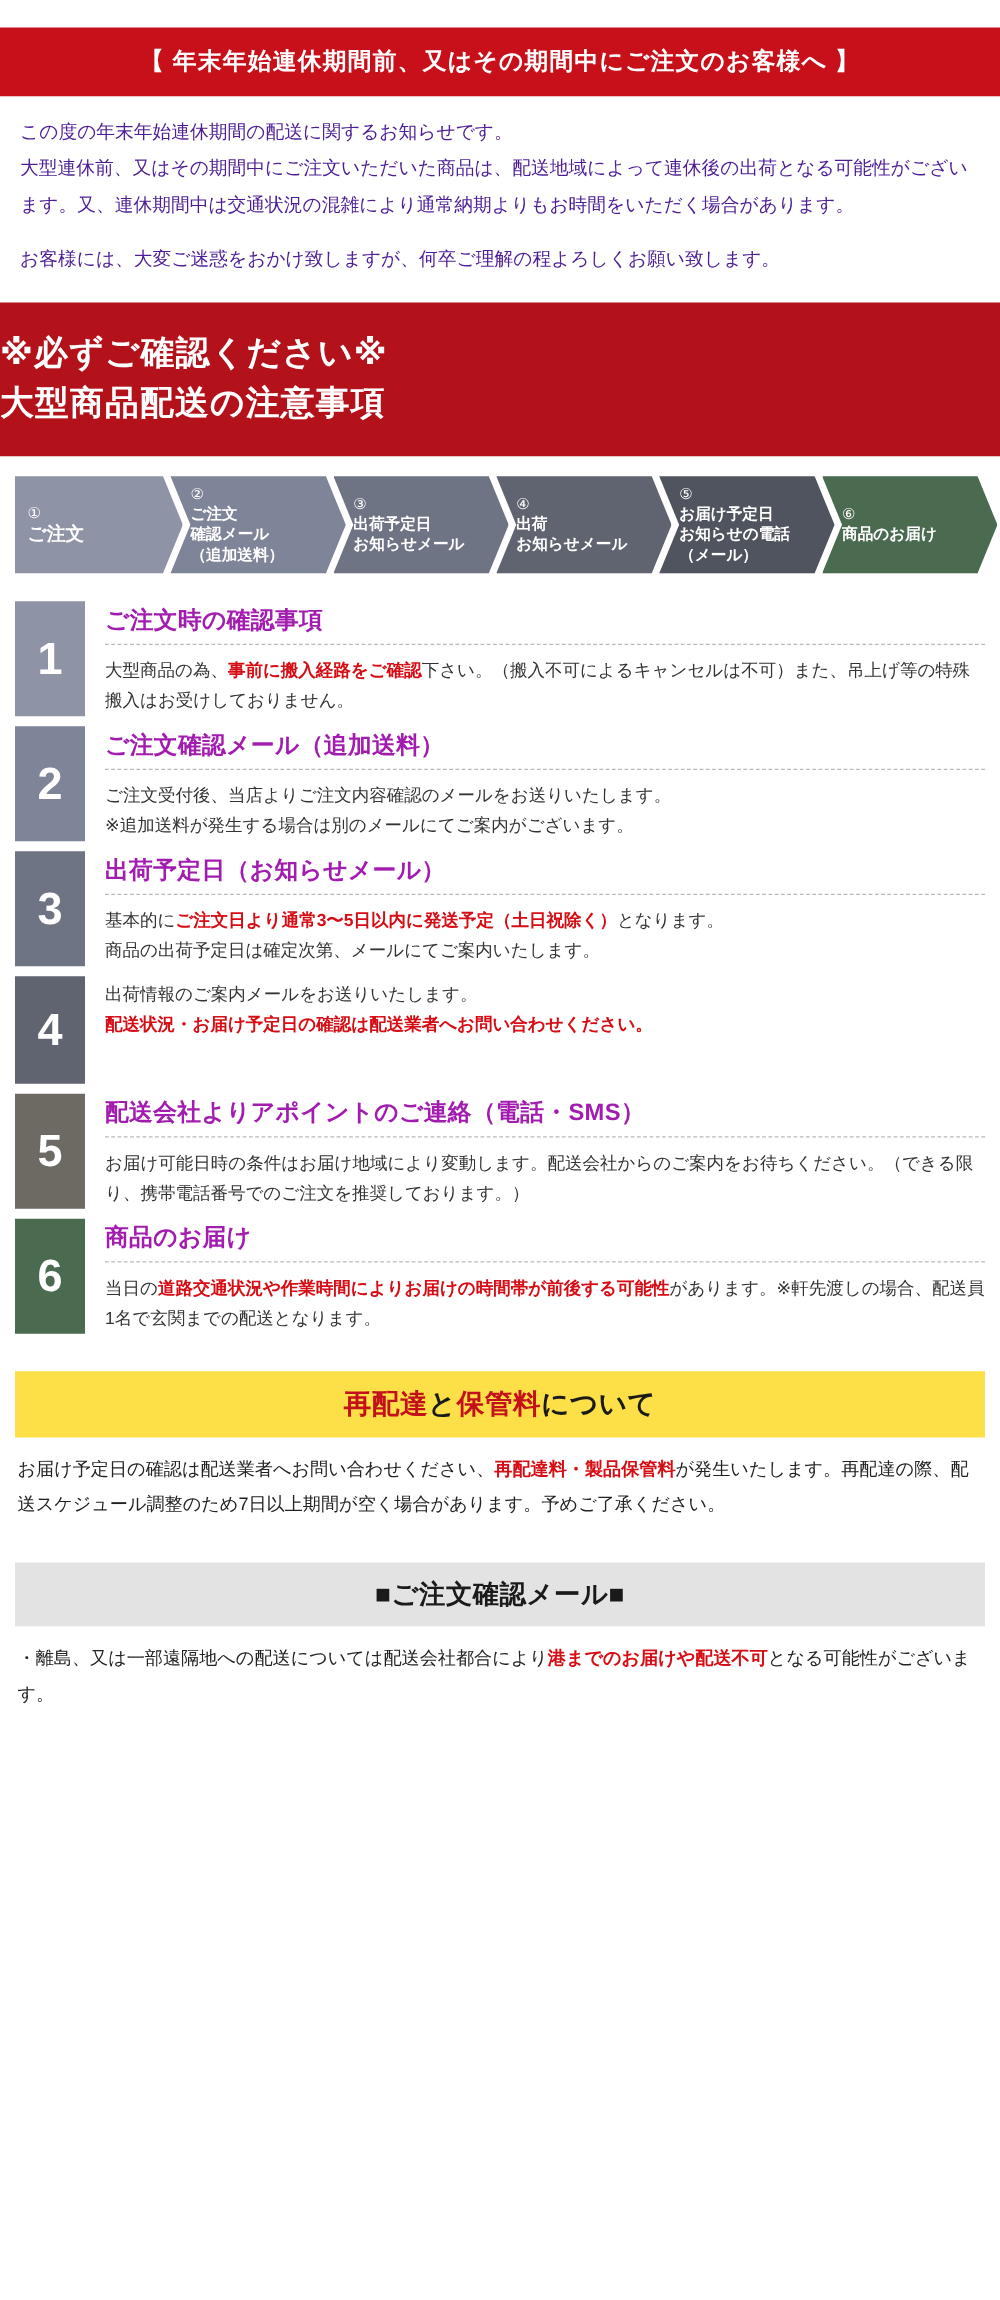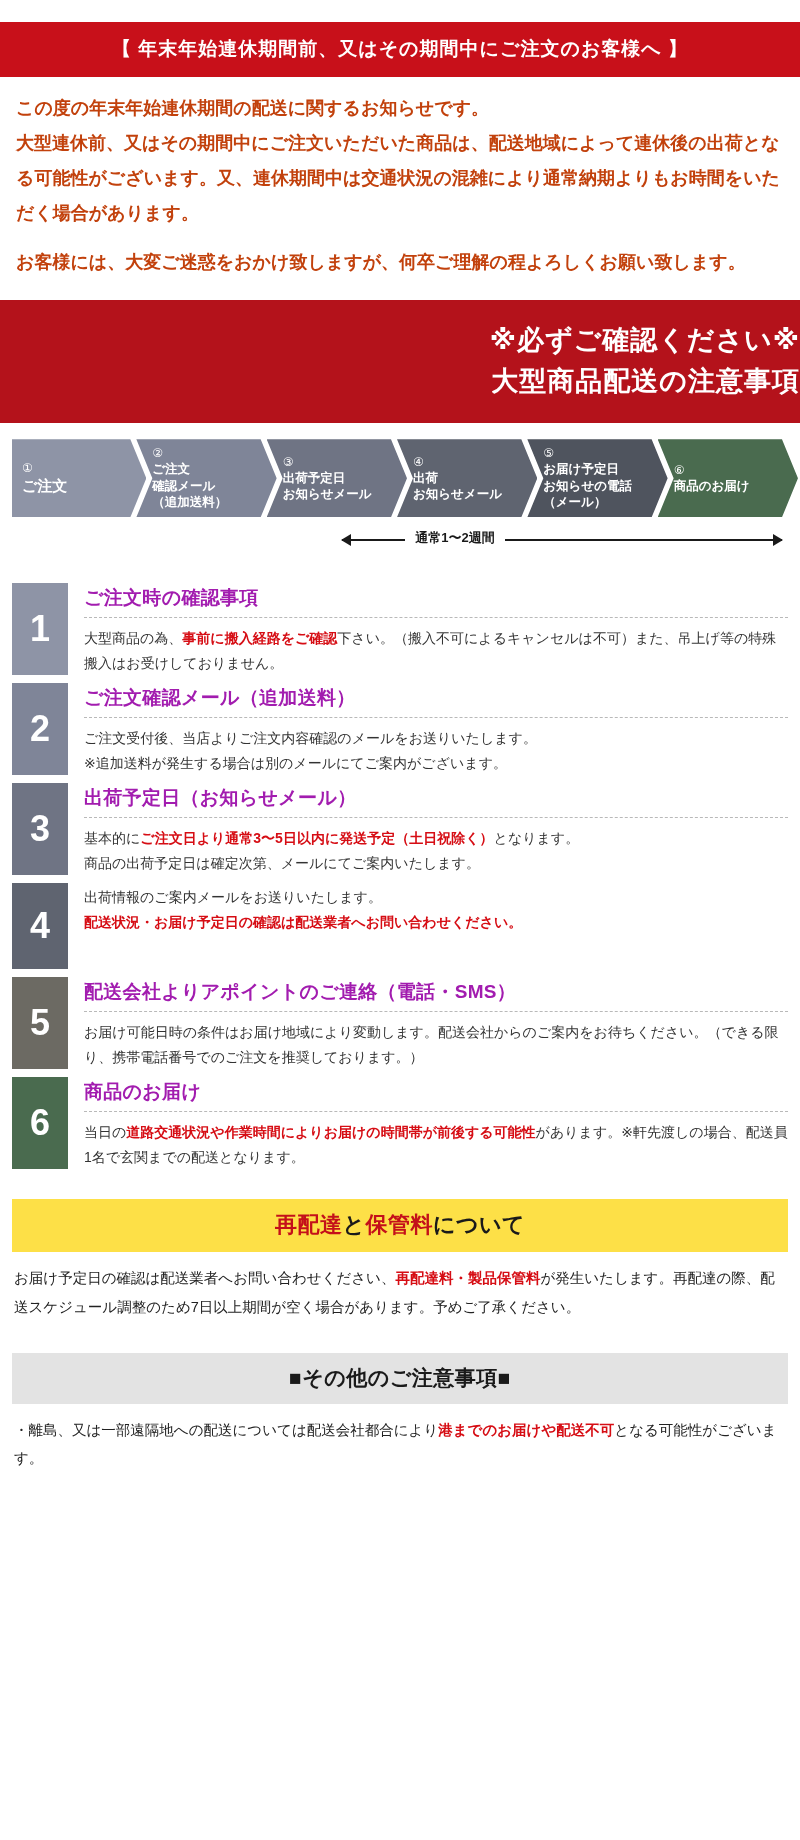--- a/index.html
+++ b/index.html
@@ -18,32 +18,31 @@
     color:#ffffff;
     text-align:center;
     font-size:19px;
     font-weight:bold;
     letter-spacing:1px;
     padding:14px 0 15px 0;
     margin:22px 0 0 0;
   }
   .notice-body{
     padding:14px 14px 0 16px;
-    font-size:18px;
+    font-size:15px;
     line-height:1.95;
-    color:#c2410c;
-    font-weight:bold;
+    color:#4c1d95;
   }
   .notice-body p{margin:0 0 14px 0;}
 
   
   .main-header{
     background:#b4121b;
     color:#fff;
-    text-align:right;
+    text-align:left;
     padding:22px 0 24px 0;
     margin-top:20px;
   }
   .main-header .l1{
     font-size:27px;font-weight:bold;letter-spacing:1px;line-height:1.35;
   }
   .main-header .l2{
     font-size:27px;font-weight:bold;letter-spacing:1px;line-height:1.35;margin-top:4px;
   }
 
@@ -215,24 +214,20 @@
         <div class="txt" style="white-space: pre-line;">お届け予定日
 お知らせの電話
 （メール）</div>
       </div>
       <div class="chev" style="background: rgb(74, 107, 79);">
         <div class="num">⑥</div>
         <div class="txt" style="white-space: pre-line;">商品のお届け</div>
       </div>
     </div>
 
-  <div class="duration-row">
-    <div class="duration-line"></div>
-    <div class="duration-label"><span>通常1〜2週間</span></div>
-  </div>
 
   <div class="steps" id="steps">
       <div class="step">
         <div class="step-num" style="background: rgb(142, 148, 166);">1</div>
         <div class="step-body">
           <div class="step-title">ご注文時の確認事項</div>
           <div class="step-text"><span style="white-space: pre-line;">大型商品の為、</span><span class="red" style="white-space: pre-line;">事前に搬入経路をご確認</span><span style="white-space: pre-line;">下さい。（搬入不可によるキャンセルは不可）また、吊上げ等の特殊搬入はお受けしておりません。</span></div>
         </div>
       </div>
       <div class="step">
@@ -272,16 +267,16 @@
           <div class="step-text"><span style="white-space: pre-line;">当日の</span><span class="red" style="white-space: pre-line;">道路交通状況や作業時間によりお届けの時間帯が前後する可能性</span><span style="white-space: pre-line;">があります。※軒先渡しの場合、配送員1名で玄関までの配送となります。</span></div>
         </div>
       </div>
     </div>
 
   <div class="yellow-head">
     <span>再配達</span><span class="dark">と</span><span>保管料</span><span class="dark">について</span>
   </div>
   <div class="box-body" id="redelivery-body"><span style="white-space: pre-line;">お届け予定日の確認は配送業者へお問い合わせください、</span><span class="red" style="white-space: pre-line;">再配達料・製品保管料</span><span style="white-space: pre-line;">が発生いたします。再配達の際、配送スケジュール調整のため7日以上期間が空く場合があります。予めご了承ください。</span></div>
 
-  <div class="grey-head">■その他のご注意事項■</div>
+  <div class="grey-head">■ご注文確認メール■</div>
   <div class="box-body" id="other-body"><span style="white-space: pre-line;">・離島、又は一部遠隔地への配送については配送会社都合により</span><span class="red" style="white-space: pre-line;">港までのお届けや配送不可</span><span style="white-space: pre-line;">となる可能性がございます。</span></div>
 
 </div>
 
 </body></html>

